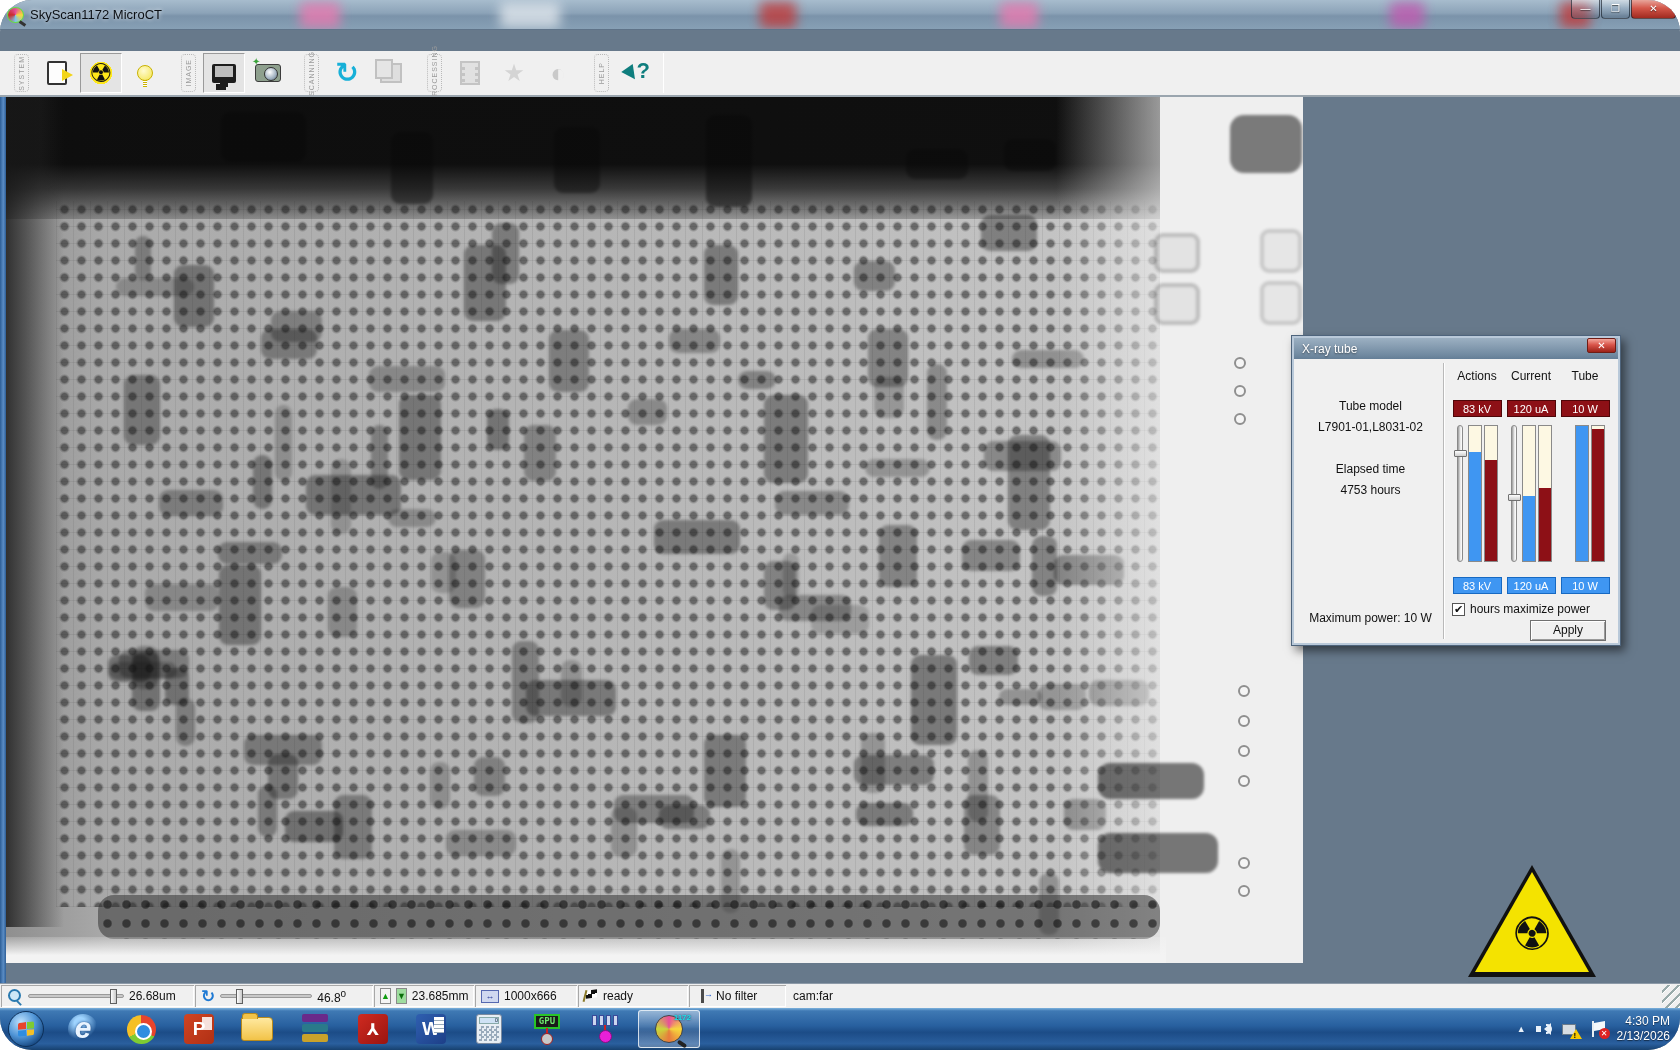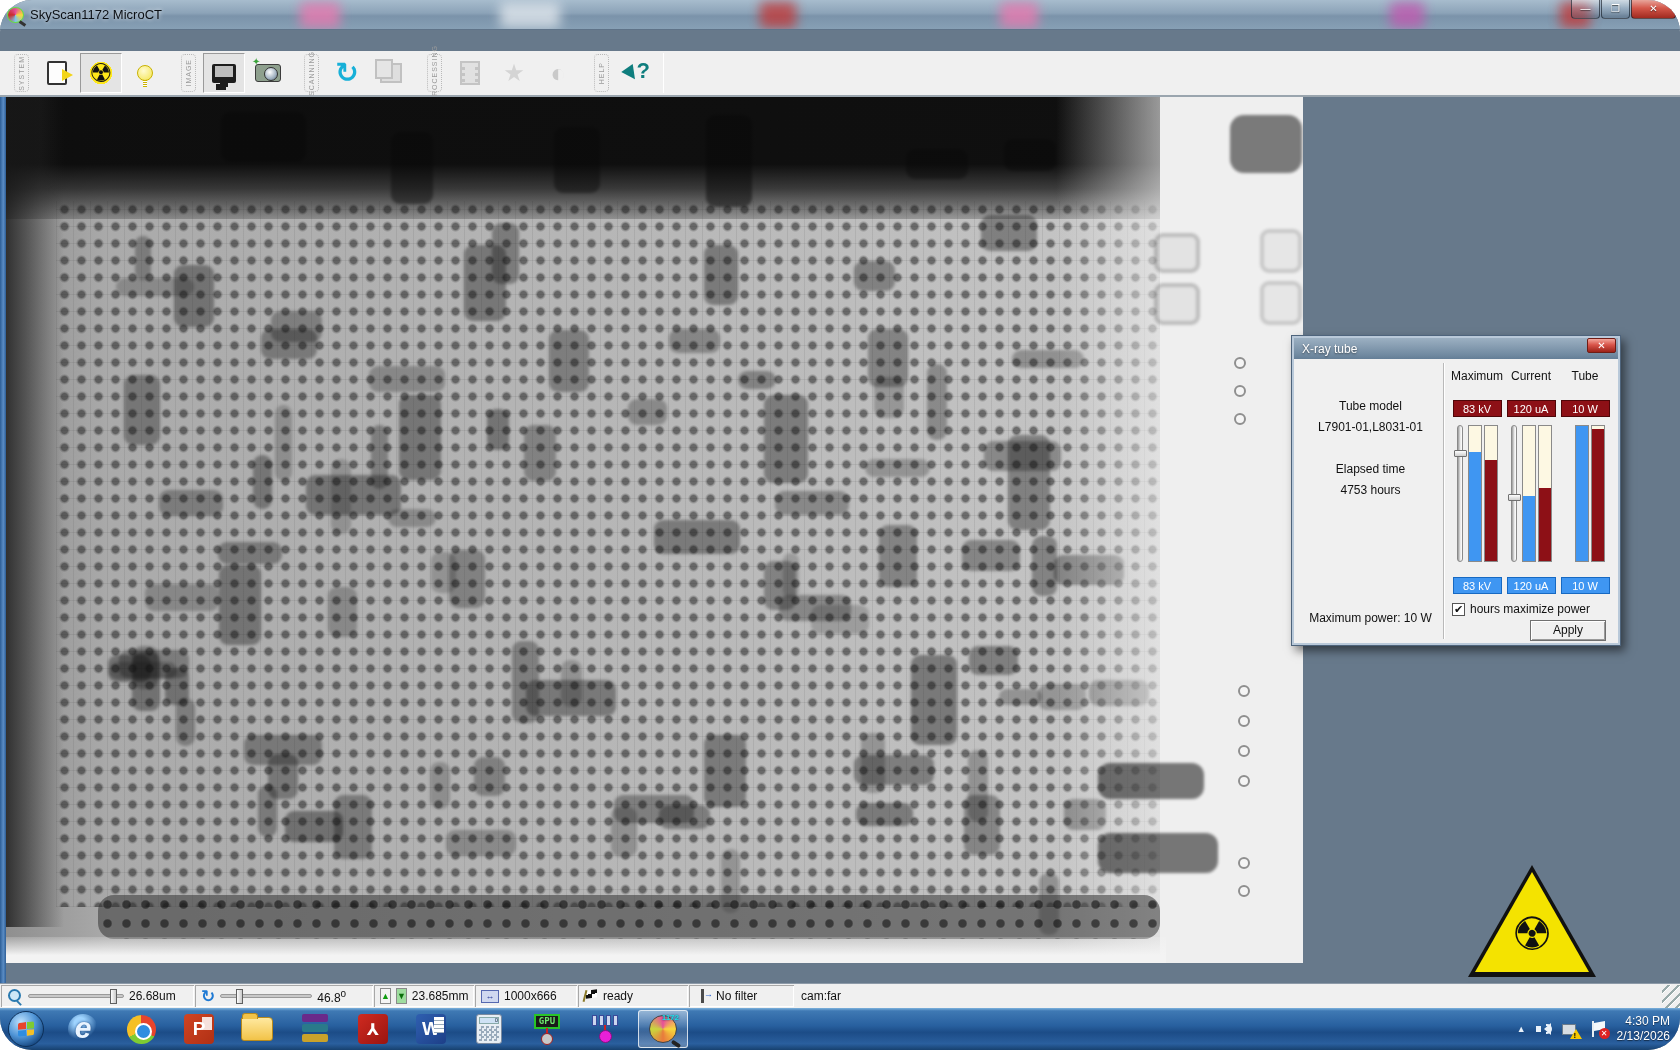--- a/index.html
+++ b/index.html
@@ -198,21 +198,21 @@
   .ti-calc .disp { height:7px; background:#cfe2f5; border:1px solid #8aa; font-size:6px; line-height:5px; text-align:right; color:#234; }
   .ti-calc .keys { margin-top:2px; height:15px; background:repeating-conic-gradient(#9ab 0 25%,#e8eef4 0 50%); background-size:5px 5px; }
   .ti-gpu { display:flex; flex-direction:column; align-items:center; }
   .gpu-box { border:2px solid #28c428; background:#1a1a1a; color:#6ee86e; font-size:9px; font-weight:bold; padding:0 3px; line-height:11px; font-family:"DejaVu Sans Mono",monospace; }
   .gpu-circ { width:12px; height:12px; border-radius:50%; background:#c9c9c9; border:1px solid #a02020; margin-top:4px; position:relative; }
   .gpu-circ:before { content:""; position:absolute; left:4px; top:-6px; width:2px; height:5px; background:#d02020; }
   .ti-det { display:flex; flex-direction:column; align-items:center; }
   .det-bars { display:flex; gap:2px; } .det-bars i { width:5px; height:11px; background:#cdd6ee; border:1px solid #3a4a9a; display:block; }
   .det-circ { width:13px; height:13px; border-radius:50%; background:#e820d8; border:1px solid #8a1080; margin-top:4px; position:relative; }
   .det-circ:before { content:""; position:absolute; left:4px; top:-6px; width:2px; height:5px; background:#d02020; }
-  .task-active { width:50px; height:38px; margin:0 4px; border:1px solid rgba(255,255,255,.75); border-radius:3px;
+  .task-active { width:62px; height:38px; margin:0 4px; border:1px solid rgba(255,255,255,.75); border-radius:3px;
     background:linear-gradient(180deg,rgba(255,255,255,.45),rgba(255,255,255,.12) 50%,rgba(255,255,255,.28));
     display:flex; align-items:center; justify-content:center; position:relative; }
   .ti-sky { width:28px; height:28px; border-radius:50%; background:conic-gradient(#e84e9a,#f7d83c,#e87a3c,#c9d83c,#e84e9a); border:1px solid #444; position:relative; }
   .ti-sky:after { content:""; position:absolute; right:-5px; bottom:-4px; width:10px; height:4px; background:#222; transform:rotate(35deg); border-radius:2px; }
   .sky-label { position:absolute; right:8px; top:2px; color:#20e0e8; font-size:8px; font-weight:bold; text-shadow:0 0 2px #035; }
   .tray { margin-left:auto; display:flex; align-items:center; gap:10px; padding-right:10px; }
   .tray-up { color:#eaf2fa; font-size:9px; }
   .tray-spk { width:16px; height:14px; position:relative; }
   .tray-spk:before { content:""; position:absolute; left:0; top:4px; width:5px; height:6px; background:#eaf2fa; }
   .tray-spk:after { content:""; position:absolute; left:2px; top:1px; border:6px solid transparent; border-right:7px solid #eaf2fa; }
@@ -446,32 +446,32 @@
   </div>
 
   <div class="dlg">
     <div class="dlg-title">
       <span>X-ray tube</span>
     </div>
     <div class="dlg-close">✕</div>
     <div class="dlg-body">
       <div class="dlg-left">
         <div class="t1">Tube model</div>
-        <div class="t2">L7901-01,L8031-01</div>
+        <div class="t2">L7901-01,L8031-02</div>
         <div class="t3">Elapsed time</div>
         <div class="t4">4753 hours</div>
         <div class="maxpow">
           <span>Maximum power:</span>
           <span>10 W</span>
         </div>
       </div>
       <div class="dlg-right">
         <div class="cols">
           <div class="col">
-            <div class="col-h">Maximum</div>
+            <div class="col-h">Actions</div>
             <div class="badge red">83 kV</div>
             <div class="barzone">
               <div class="vslider">
                 <div class="vthumb" style="bottom: 79%;"></div>
               </div>
               <div class="track">
                   <div class="fill blue" style="height: 81%;"></div>
                 </div>
               <div class="track">
                   <div class="fill red" style="height: 75%;"></div>
@@ -541,21 +541,21 @@
     <div class="seg" style="width:102px">
       <div class="ico-res">↔</div>
       <span>1000x666</span>
     </div>
     <div class="seg" style="width:110px">
       <div class="ico-flag">
           <i></i>
         </div>
       <span>ready</span>
     </div>
-    <div class="seg" style="width:105px">
+    <div class="seg" style="width:97px">
       <div class="ico-filt"></div>
       <span>No filter</span>
     </div>
     <div class="seg" style="width:78px;box-shadow:none">
       <span>cam:far</span>
     </div>
     <div class="grip"></div>
   </div>
 
   <div class="taskbar">

